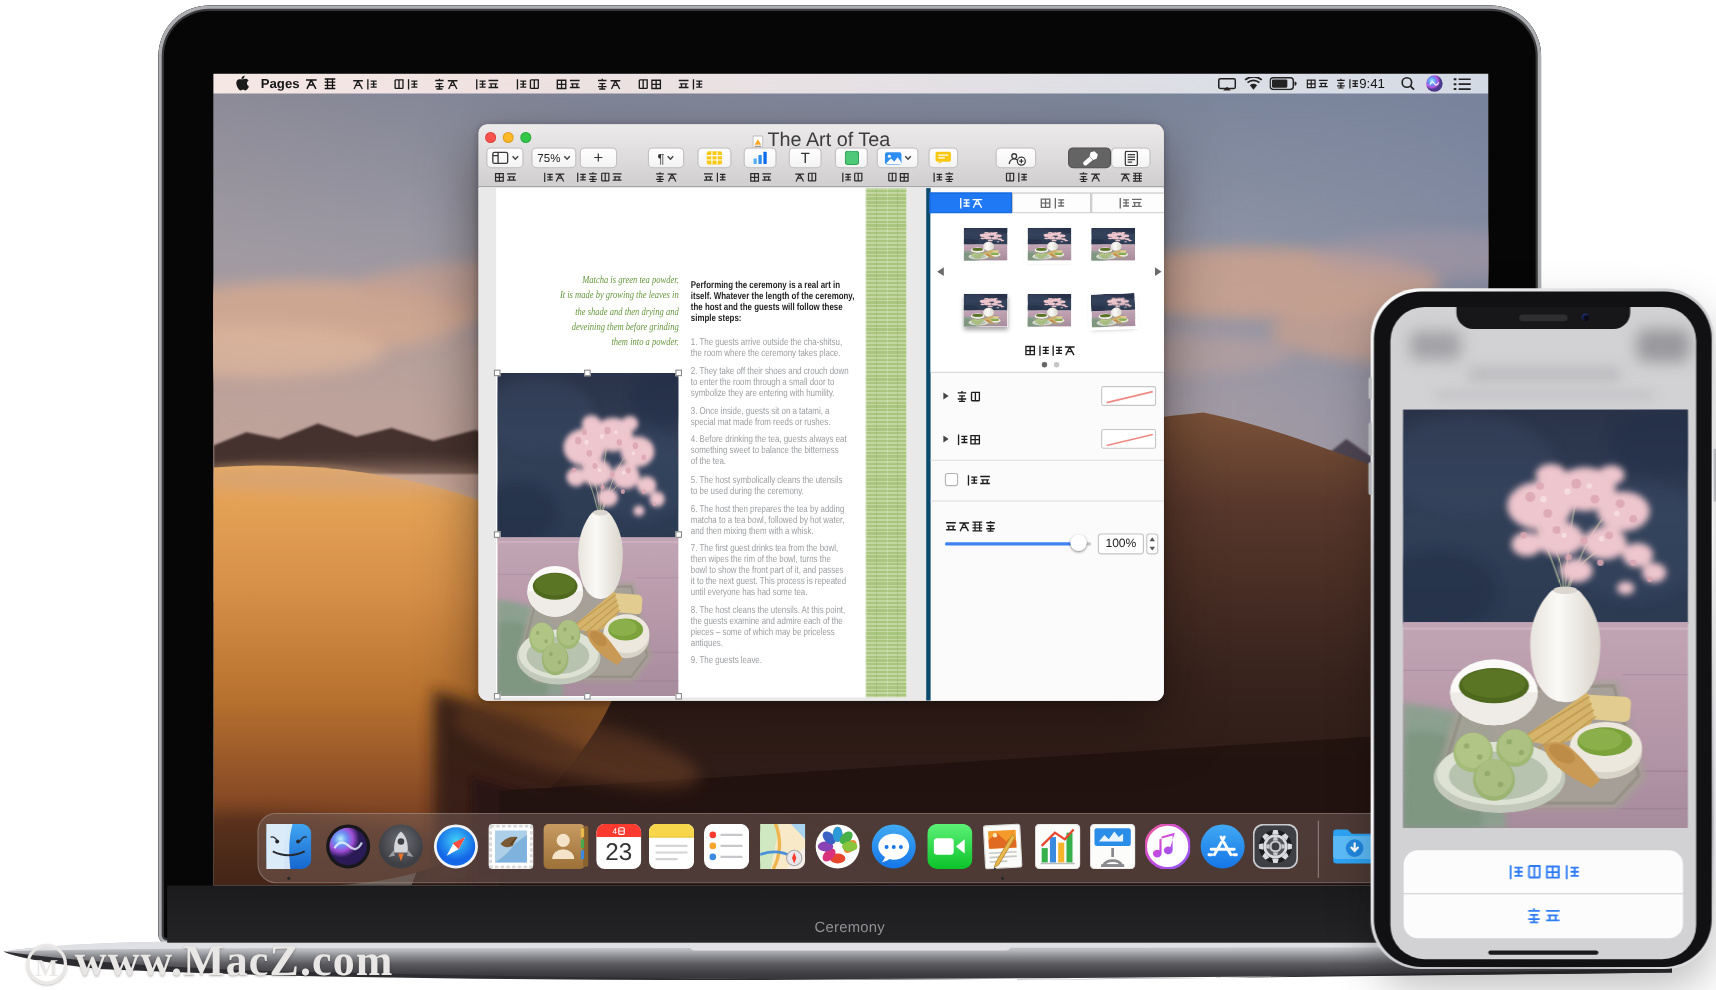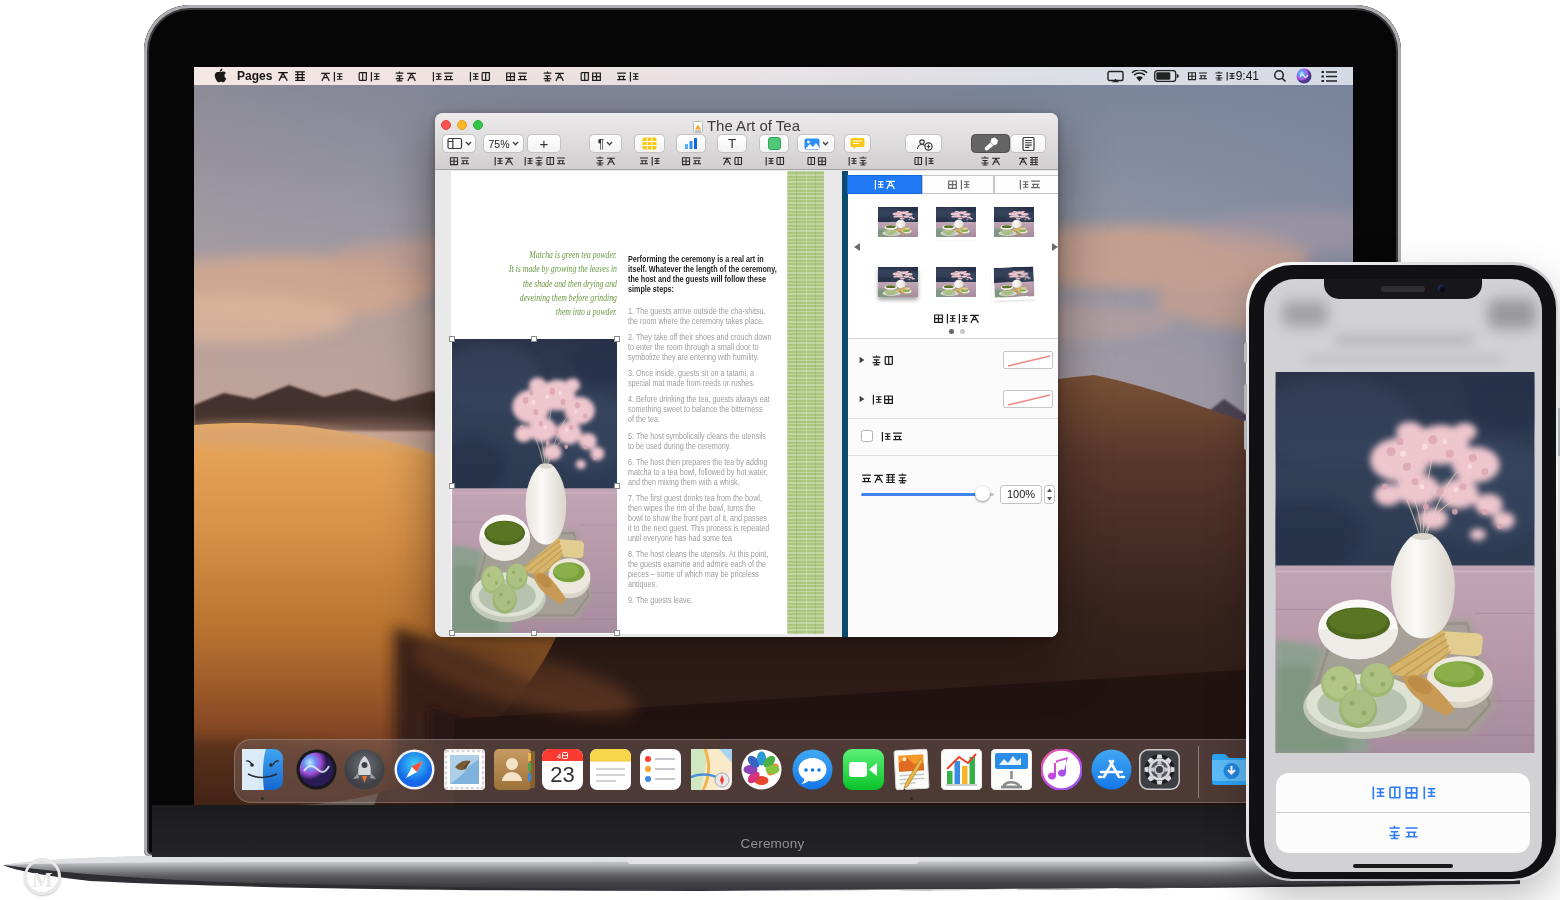--- a/index.html
+++ b/index.html
@@ -26,33 +26,33 @@
 #phoneframe{position:absolute;left:2.5px;top:2.5px;width:307px;height:614px;border-radius:43px;background:#111114}
 #pscreen{left:15px;top:14px;width:278px;height:593px;border-radius:31px;background:#d2d2d4;overflow:hidden}
 #notch{width:158px;height:20px}
 
 
 #pwin{left:435px;top:113px;width:623px;height:524px;border-radius:8px;background:#e8e8e8;z-index:20;
   box-shadow:0 22px 50px rgba(20,10,5,.5), 0 2px 8px rgba(0,0,0,.3)}
 #ptop{position:absolute;left:0;top:0;width:623px;height:57px;border-radius:8px 8px 0 0;
   background:linear-gradient(#eceaeb,#dcdadb 60%,#d0cecf);border-bottom:1px solid #a5a3a4}
 .tl{position:absolute;top:7px;width:10px;height:10px;border-radius:50%}
-#ptitle{position:absolute;left:0;top:4px;width:623px;text-align:center;font-size:15px;color:#3c3c3c}
+#ptitle{position:absolute;left:0;top:4px;width:623px;text-align:center;font-size:18px;color:#3c3c3c}
 .tbtn{position:absolute;top:21px;height:19px;background:linear-gradient(#ffffff,#f4f3f4);border:1px solid #c3c2c3;border-radius:4.5px;display:flex;align-items:center;justify-content:center;gap:2px}
 .tlab{position:absolute;top:43px;height:11px;display:flex;gap:1px;justify-content:center;color:#2a2a2a;font-size:10px}
 .k10{width:10px;height:10px;color:#2a2a2a}
 .k11{width:11px;height:11px}
 .carr{width:7px;height:5px}
 #pbody{position:absolute;left:0;top:58px;width:623px;height:466px;background:#e9e9e9;border-radius:0 0 8px 8px;overflow:hidden}
 #page{position:absolute;left:16px;top:0;width:373px;height:463px;background:#fff}
 #gband{position:absolute;left:352px;top:0;width:37px;height:463px;
   background:repeating-linear-gradient(180deg,#c3d7a2 0 1.5px,#aac67e 1.5px 3.5px);}
 #gband:after{content:"";position:absolute;inset:0;background:repeating-linear-gradient(90deg,rgba(255,255,255,.2) 0 1px,rgba(0,0,0,0) 1px 9px,rgba(122,150,80,.22) 9px 10px,rgba(0,0,0,0) 10px 19px)}
 .hdl{position:absolute;width:6px;height:6px;background:#fff;border:1px solid #8a8a8a;z-index:5}
-#sbar{position:absolute;left:407px;top:0;width:216px;height:466px;background:#fbfbfb;border-left:6px solid #0c4a6e}
+#sbar{position:absolute;left:407px;top:0;width:216px;height:466px;background:#fbfbfb;border-left:4px solid #0c4a6e}
 .stab{position:absolute;top:4px;height:19px;background:#fdfdfd;border:1px solid #c6c6c6;display:flex;align-items:center;justify-content:center;gap:1px;color:#6b6b6b}
 .sthumb{position:absolute;width:40px;height:30px}
 .srow{position:absolute;left:0;width:216px;display:flex;align-items:center;color:#222;font-size:12px}
 .sbox{position:absolute;width:50px;height:18px;background:#fff;border:1px solid #c6c6c6;border-radius:2px}
 .tri{width:0;height:0;border-left:6px solid #444;border-top:4px solid transparent;border-bottom:4px solid transparent}
 
 #dock{left:234px;top:739px;width:1080px;height:64px;border-radius:17px;background:rgba(122,98,92,.5);border:1px solid rgba(255,255,255,.22);z-index:10}
 .dicon{position:absolute;top:9px;width:41px;height:41px}
 .ddot{position:absolute;top:57px;width:3px;height:3px;border-radius:50%;background:#2a2a2a}
 
@@ -1195,13 +1195,14 @@
           <div class="abs" id="pcam"></div>
         </div>
     </div>
   </div>
 </div>
 
 <div class="abs" id="wmark">
   <div class="abs" id="wlogo">
       <span class="m">M</span>
     </div>
+  <span class="txt">www.MacZ.com</span>
 </div>
 
 </body></html>

